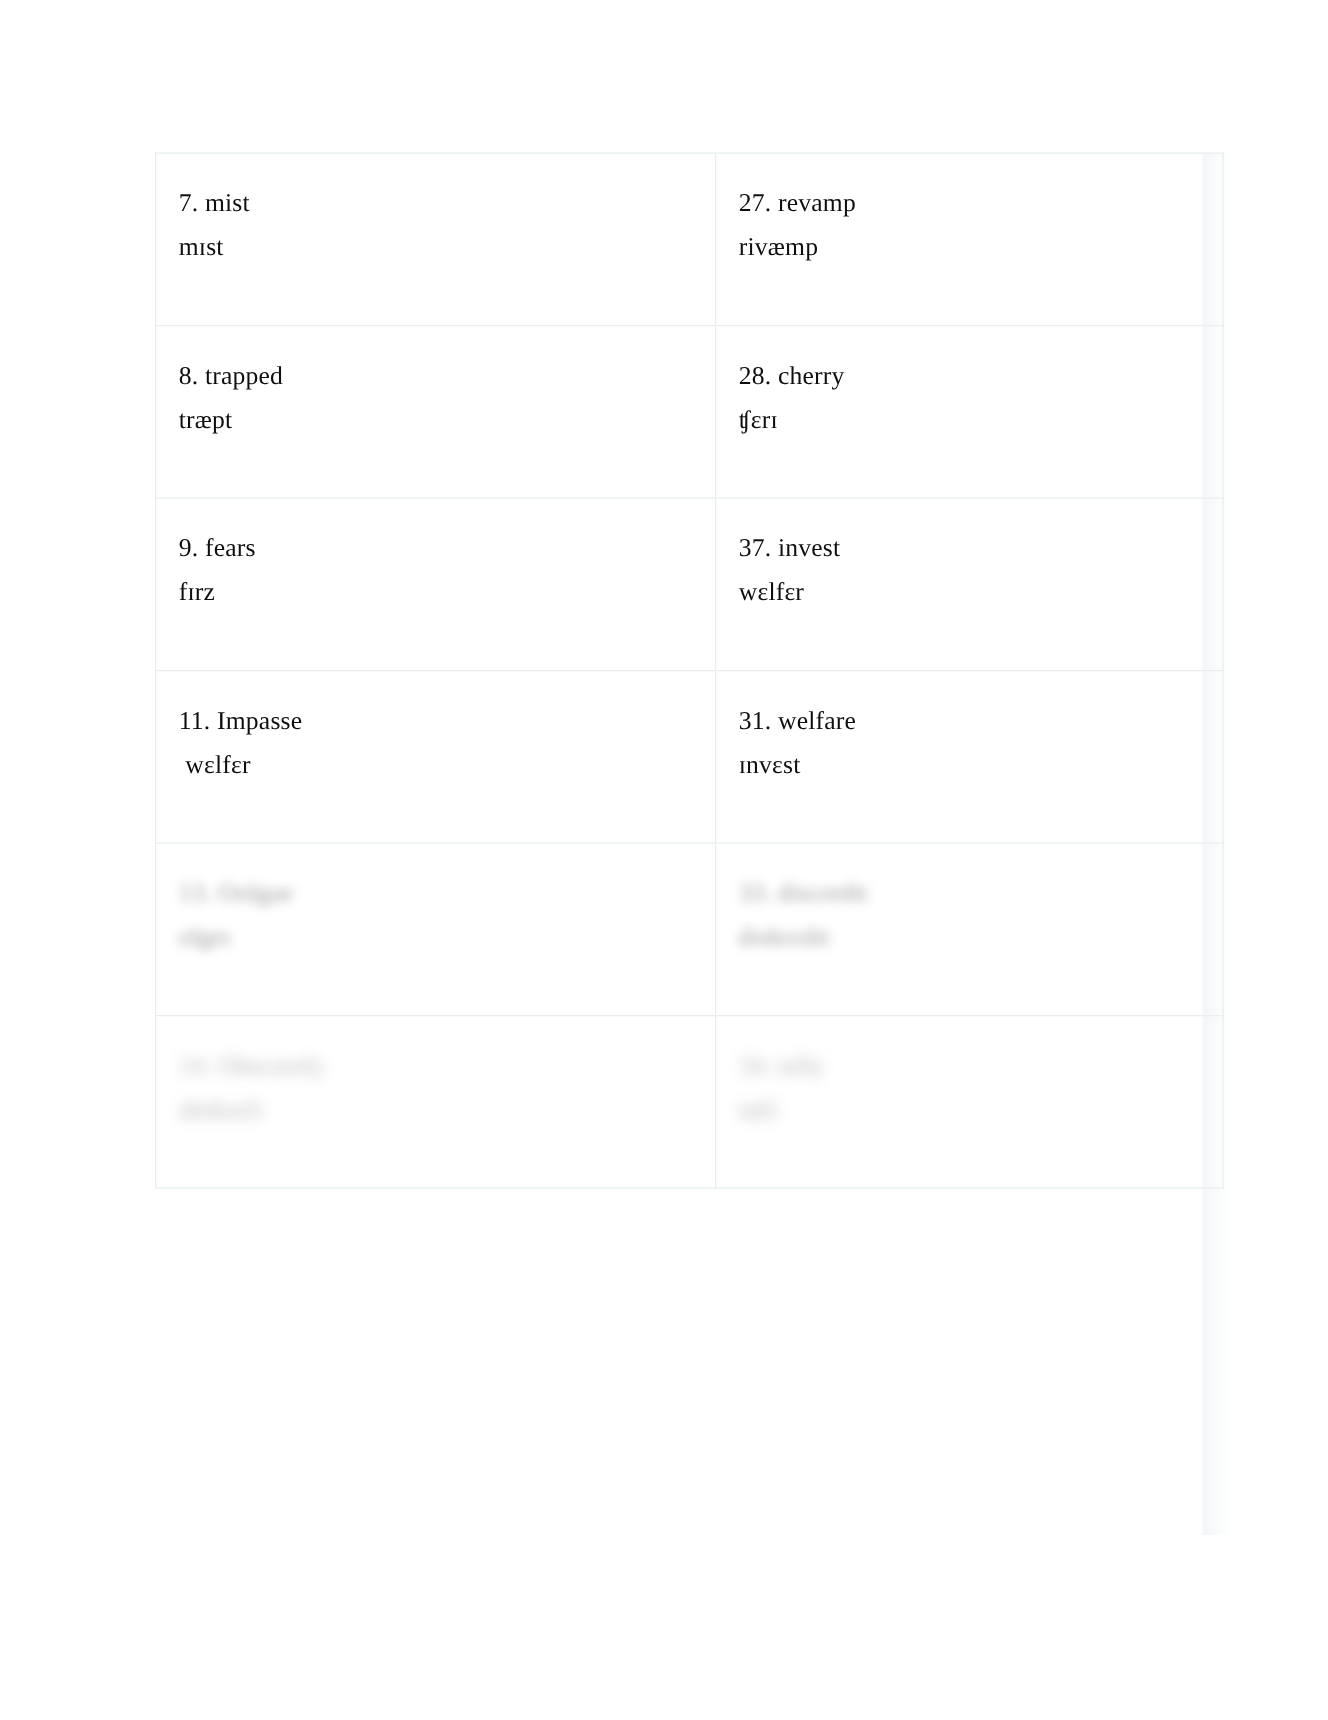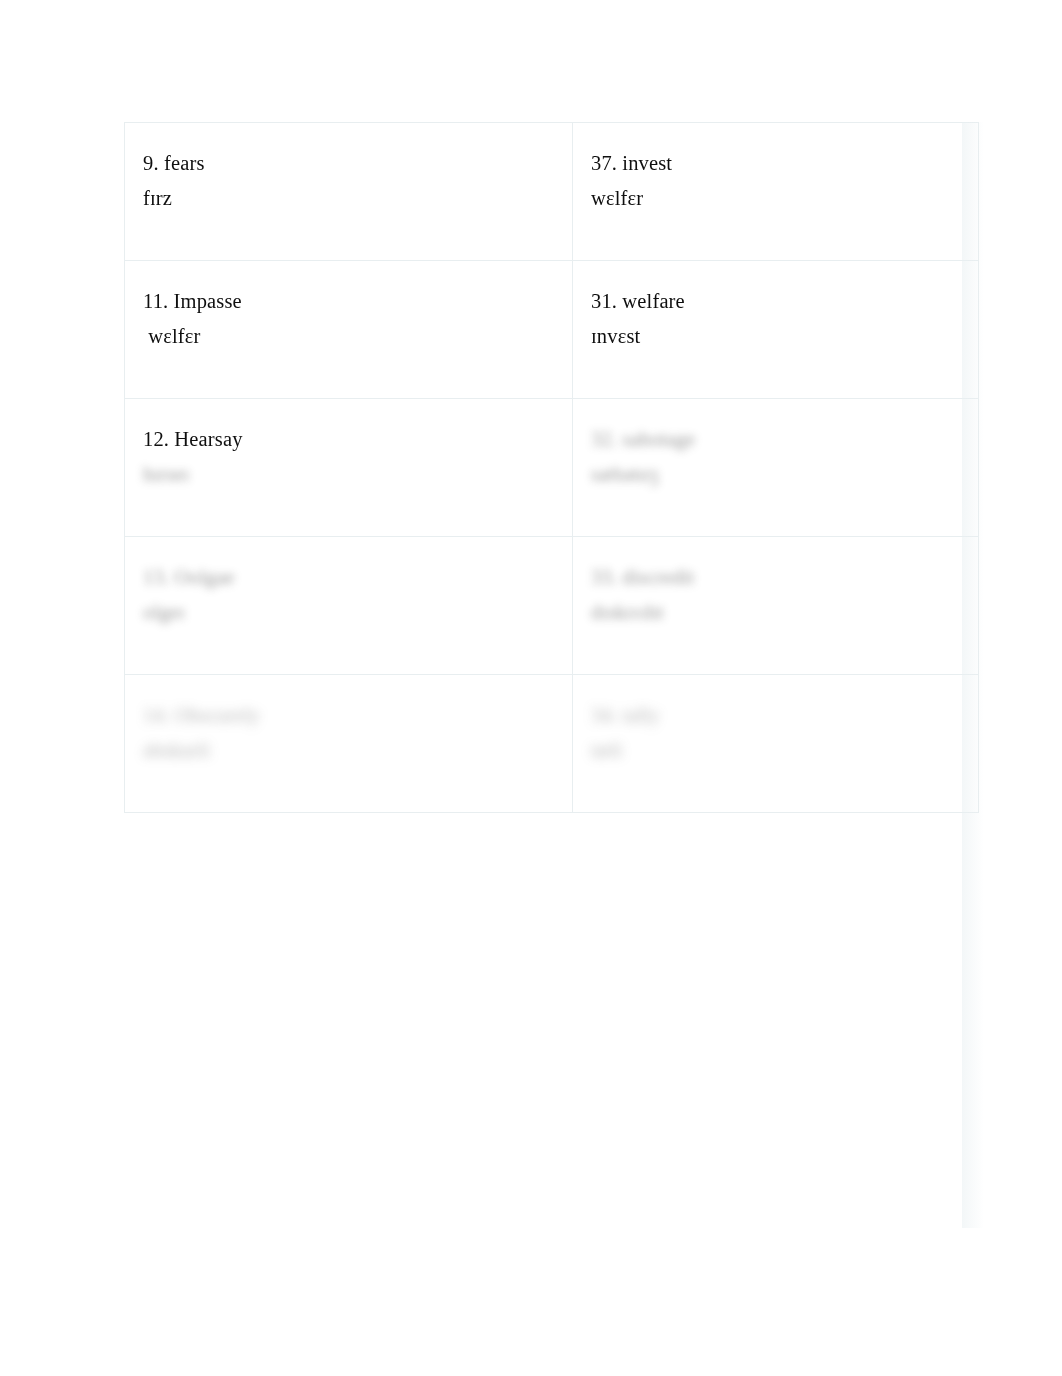--- a/index.html
+++ b/index.html
@@ -101,21 +101,49 @@
 
 <div id="page">
 
   <table id="worksheet-table">
     <colgroup>
       <col class="col-left">
       <col class="col-right">
     </colgroup>
     <tbody>
 
-
+      <tr>
+        <td>
+          <div class="cell-inner">
+            <p class="entry-word">7. mist</p>
+            <p class="entry-ipa">mɪst</p>
+          </div>
+        </td>
+        <td>
+          <div class="cell-inner">
+            <p class="entry-word">27. revamp</p>
+            <p class="entry-ipa">rivæmp</p>
+          </div>
+        </td>
+      </tr>
+
+      <tr>
+        <td>
+          <div class="cell-inner">
+            <p class="entry-word">8. trapped</p>
+            <p class="entry-ipa">træpt</p>
+          </div>
+        </td>
+        <td>
+          <div class="cell-inner">
+            <p class="entry-word">28. cherry</p>
+            <p class="entry-ipa">ʧɛrɪ</p>
+          </div>
+        </td>
+      </tr>
 
       <tr>
         <td>
           <div class="cell-inner">
             <p class="entry-word">9. fears</p>
             <p class="entry-ipa">fɪrz</p>
           </div>
         </td>
         <td>
           <div class="cell-inner">
@@ -134,34 +162,20 @@
           </div>
         </td>
         <td>
           <div class="cell-inner">
             <p class="entry-word">31. welfare</p>
             <p class="entry-ipa">ɪnvɛst</p>
           </div>
         </td>
       </tr>
 
-      <tr>
-        <td>
-          <div class="cell-inner obscured-line">
-            <p class="entry-word">12. Hearsay</p>
-            <p class="entry-ipa">hɪrseɪ</p>
-          </div>
-        </td>
-        <td>
-          <div class="cell-inner obscured">
-            <p class="entry-word">32. sabotage</p>
-            <p class="entry-ipa">sæbətɑʒ</p>
-          </div>
-        </td>
-      </tr>
 
       <tr>
         <td>
           <div class="cell-inner obscured">
             <p class="entry-word">13. Oolgae</p>
             <p class="entry-ipa">olgeɪ</p>
           </div>
         </td>
         <td>
           <div class="cell-inner obscured">

